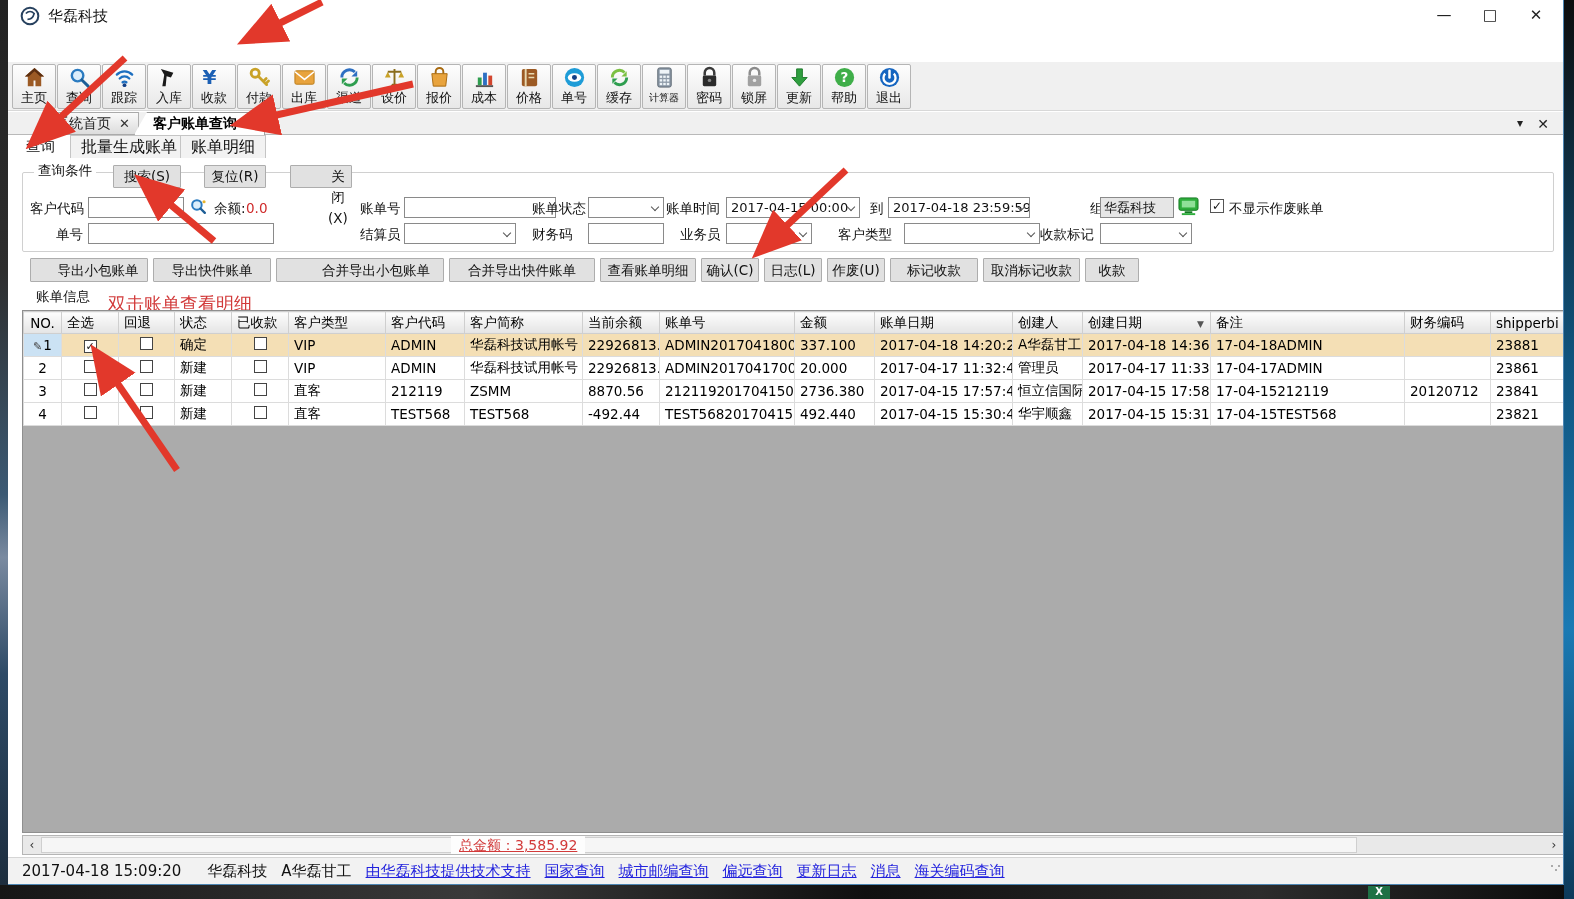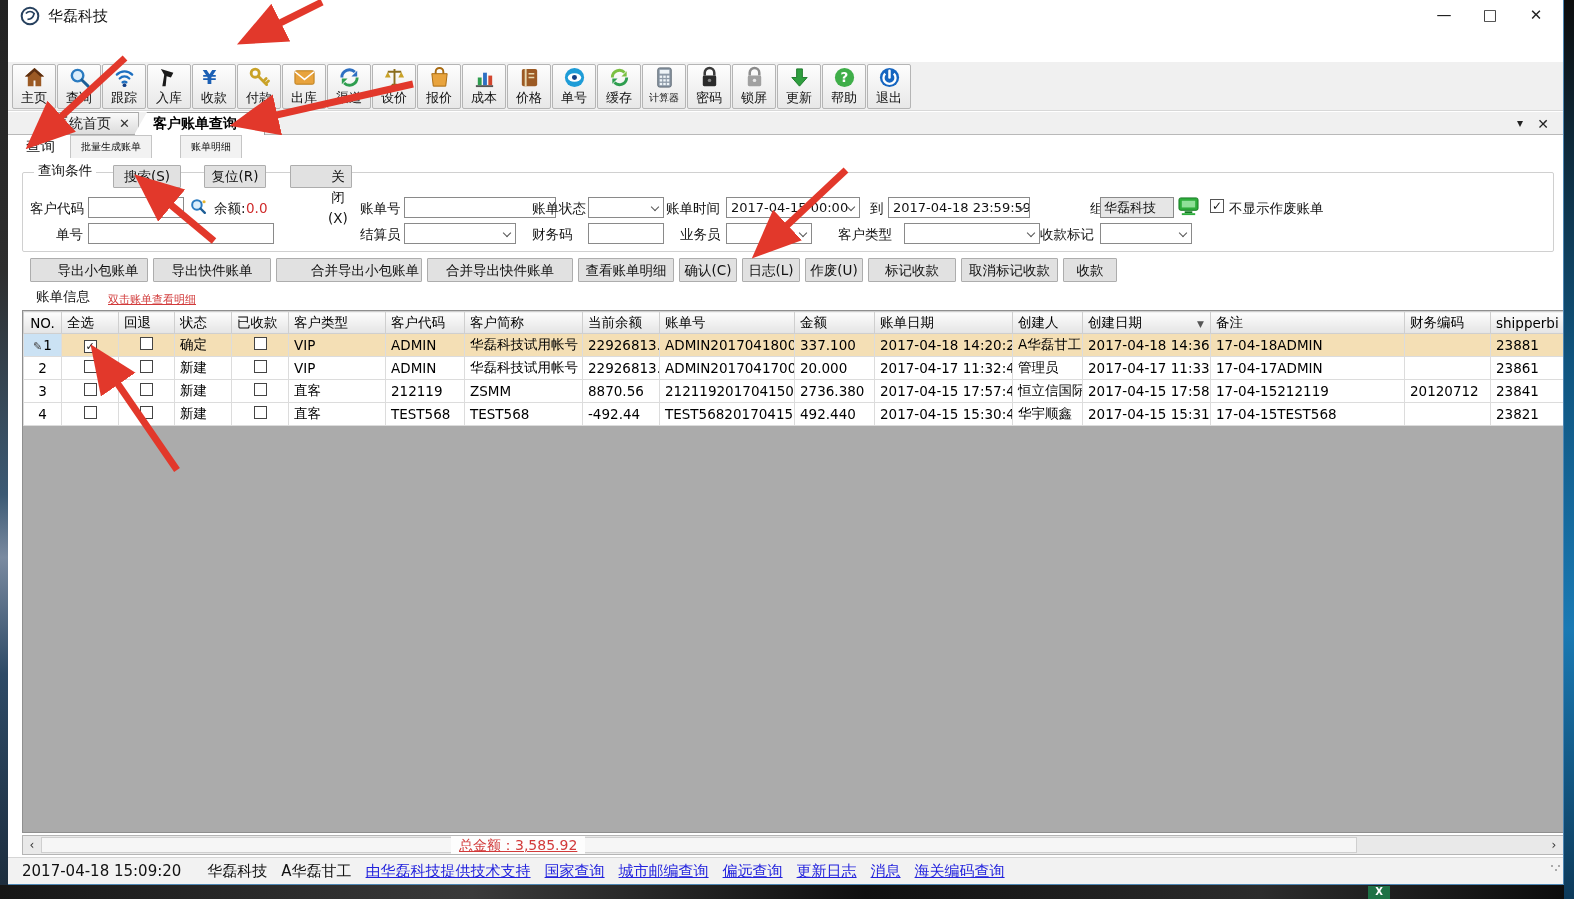--- a/index.html
+++ b/index.html
@@ -44,21 +44,21 @@
   #tabstrip { position:absolute; left:0; top:112px; width:100%; height:23px; background:#f0f0f0;
     border-bottom:1px solid #b9b9b9; }
   .mtab { position:absolute; top:0; height:23px; display:flex; align-items:center; padding:0 8px 0 18px;
     clip-path:polygon(13px 0,100% 0,100% 100%,0 100%); font-size:14px; }
   .mtab.inactive { background:linear-gradient(#fafafa,#dcdcdc); color:#222; border:1px solid #aaa; }
   .mtab.active { background:#fff; font-weight:bold; color:#000; border:1px solid #999; border-bottom:none; }
   .tab-close { margin-left:8px; font-size:13px; font-weight:normal; color:#333; }
   .strip-ctl { position:absolute; top:4px; font-size:12px; color:#222; }
 
   #subtabs { position:absolute; left:0; top:135px; width:100%; height:23px; background:#fff; }
-  .subtab { position:absolute; top:0; height:23px; padding:0 10px; line-height:22px; font-size:10px;
+  .subtab { position:absolute; top:0; height:23px; padding:0 10px; line-height:22px; font-size:16px;
     color:#111; background:#f2f2f2; border:1px solid #c5c5c5; border-bottom:none; }
   .subtab.active { background:#fff; border:none; font-size:14.5px; }
 
   
   #query-group { position:absolute; left:14px; top:172px; width:1532px; height:80px;
     border:1px solid #d0d0d0; border-radius:2px; }
   #query-group-title { position:absolute; left:26px; top:162px; background:#fff; padding:0 4px;
     font-size:13.5px; color:#111; }
   .form-btn { position:absolute; height:23px; background:#e1e1e1; border:1px solid #adadad;
     font-size:13.5px; color:#111; text-align:center; line-height:21px; border-radius:1px;
@@ -74,21 +74,21 @@
   .cbx { display:inline-block; width:14px; height:14px; background:#fff; border:1px solid #555;
     font-size:12px; line-height:13px; text-align:center; color:#111; vertical-align:middle; }
   .cbx.checked::after { content:"✓"; font-weight:bold; }
   .red-val { color:#cf2a2a; }
 
   #actionrow { position:absolute; left:22px; top:258px; display:flex; }
   .act-btn { height:24px; background:#e1e1e1; border:1px solid #adadad; margin-right:5px;
     font-size:13.5px; color:#111; line-height:22px; text-align:center; border-radius:1px; font-family:inherit; }
 
   #listlabel { position:absolute; left:28px; top:288px; font-size:13.5px; color:#111; }
-  #dbl-hint { position:absolute; left:100px; top:292px; font-size:11px; color:#d23a3a;
+  #dbl-hint { position:absolute; left:100px; top:292px; font-size:18px; color:#d23a3a;
     text-decoration:underline; }
 
   
   #tablewrap { position:absolute; left:14px; top:310px; width:1542px; height:523px; background:#ababab;
     border:1px solid #8f8f8f; overflow:hidden; }
   table { border-collapse:collapse; table-layout:fixed; width:1542px; background:#86efac; }
   th { height:22px; background:linear-gradient(#fdfdfd,#e4e4e4); border:1px solid #cfcfcf;
     font-size:13.5px; font-weight:normal; color:#000; text-align:left; padding:0 5px; position:relative;
     white-space:nowrap; overflow:hidden; }
   td { height:23px; border:1px solid #dcdcdc; font-size:13.5px; color:#000; padding:0 5px;
@@ -420,21 +420,21 @@
         <span class="chev"></span>
       </div>
     <span class="flabel" style="left:1032px;top:224px;">收款标记</span>
     <div class="fcombo" style="left:1092px;top:223px;width:92px;">
         <span class="chev"></span>
       </div>
 
     <div id="actionrow">
       <button class="act-btn" style="width:118px;padding-left:18px;">导出小包账单</button>
       <button class="act-btn" style="width:118px;">导出快件账单</button>
-      <button class="act-btn" style="width:146px;padding-left:32px;">合并导出小包账单</button>
+      <button class="act-btn" style="width:168px;padding-left:32px;">合并导出小包账单</button>
       <button class="act-btn" style="width:146px;">合并导出快件账单</button>
       <button class="act-btn" style="width:96px;">查看账单明细</button>
       <button class="act-btn" style="width:58px;">确认(C)</button>
       <button class="act-btn" style="width:58px;">日志(L)</button>
       <button class="act-btn" style="width:58px;">作废(U)</button>
       <button class="act-btn" style="width:88px;">标记收款</button>
       <button class="act-btn" style="width:97px;">取消标记收款</button>
       <button class="act-btn" style="width:54px;">收款</button>
     </div>
 

